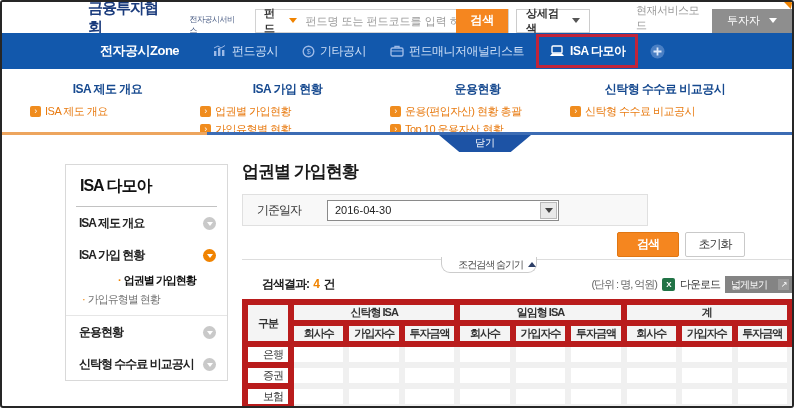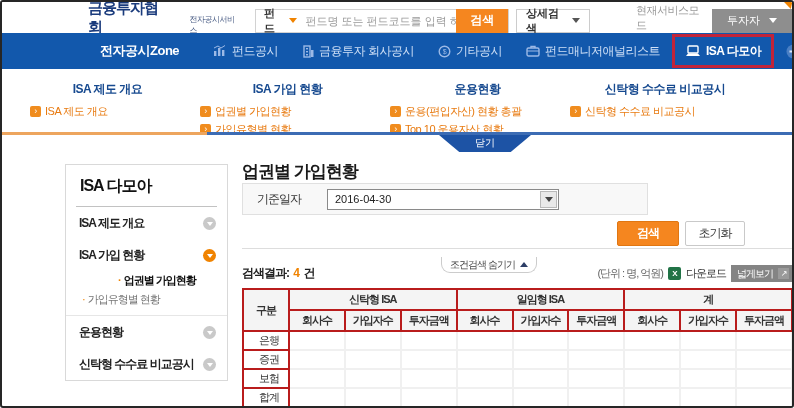--- a/index.html
+++ b/index.html
@@ -57,42 +57,42 @@
   .sb-chev i { width:0; height:0; border-left:3px solid transparent; border-right:3px solid transparent; border-top:4px solid #fff; margin-top:1px; }
   .sb-sub { padding:0 0 6px 16px; }
   .sb-sub-item { font-size:11px; color:#777; padding:2px 0; cursor:pointer; letter-spacing:-1px; }
   .sb-sub-item.on { color:#111; font-weight:bold;margin-left:36px; }
   .sb-sub-item .dot { color:#f08300; margin-right:3px; }
   .sb-sub-item.on .dot { color:#f08300; }
 
   
   .main { position:absolute; top:158px; left:240px; width:551px; }
   .main-title { font-size:17px; font-weight:bold; color:#1a1a1a; letter-spacing:-1px; }
-  .form-box { width:406px; height:32px; border:1px solid #e0e0e0; background:#f8f8f8; display:flex; align-items:center; }
+  .form-box { margin-top:11px; width:406px; height:32px; border:1px solid #e0e0e0; background:#f8f8f8; display:flex; align-items:center; }
   .form-label { font-size:12px; color:#333; padding-left:14px; width:84px; letter-spacing:-1px; }
   .date-select { width:232px; height:21px; background:#fff; border:1px solid #8a8a8a; display:flex; align-items:center; justify-content:space-between; font-size:11px; color:#222; padding-left:7px; cursor:pointer; }
   .sel-arrow { width:17px; height:17px; margin-right:1px; background:#e9e9e9; border:1px solid #b9b9b9; display:flex; align-items:center; justify-content:center; }
   .sel-arrow i { width:0; height:0; border-left:4px solid transparent; border-right:4px solid transparent; border-top:5px solid #444; }
   .btn-row { margin-top:4px; height:30px; display:flex; justify-content:flex-end; align-items:center; gap:6px; padding-right:48px; border-bottom:1px solid #ddd; }
   .btn-orange { width:62px; height:25px; background:#f5861f; border:1px solid #e07612; border-radius:2px; color:#fff; font-size:12px; font-weight:bold; cursor:pointer; font-family:inherit; letter-spacing:-1px; }
   .btn-white { width:60px; height:25px; background:#fff; border:1px solid #c9c9c9; border-radius:2px; color:#333; font-size:12px; cursor:pointer; font-family:inherit; letter-spacing:-1px; }
-  .toggle-tab { position:absolute; top:97px; left:199px; width:96px; height:16px; background:#fff; border:1px solid #ccc; border-top:none; border-radius:0 0 9px 9px; display:flex; align-items:center; justify-content:center; gap:5px; font-size:10px; color:#444; cursor:pointer; letter-spacing:-1px; }
+  .toggle-tab { position:absolute; top:97px; left:199px; width:96px; height:16px; background:#fff; border:1px solid #ccc; border-top:none; border-radius:0 0 9px 9px; display:flex; align-items:center; justify-content:flex-end; gap:5px; font-size:10px; color:#444; cursor:pointer; letter-spacing:-1px; }
   .caret-up { width:0; height:0; border-left:4px solid transparent; border-right:4px solid transparent; border-bottom:5px solid #2c3e66; }
   .result-row { margin-top:16px; display:flex; justify-content:space-between; align-items:center; }
-  .result-left { font-size:12px; font-weight:bold; color:#222; letter-spacing:-1px; }
+  .result-left { font-size:12px; font-weight:bold; color:#222; letter-spacing:-1px;margin-left:20px; }
   .result-count { color:#f08300; padding:0 2px; }
   .result-right { display:flex; align-items:center; gap:5px; font-size:11px; color:#666; letter-spacing:-1px; }
   .excel-ico { width:13px; height:13px; background:#217346; border-radius:2px; color:#fff; font-size:8px; font-weight:bold; text-align:center; line-height:13px; }
   .dl-label { color:#333; cursor:pointer; }
-  .btn-wide { display:flex; align-items:center; gap:5px; background:#848484; color:#fff; font-size:10px; height:17px; padding:0 4px 0 6px; cursor:pointer; letter-spacing:-1px; }
+  .btn-wide { display:flex; align-items:center; gap:11px; background:#848484; color:#fff; font-size:10px; height:17px; padding:0 4px 0 6px; cursor:pointer; letter-spacing:-1px; }
   .wide-arrow { background:#9a9a9a; width:11px; height:11px; font-size:8px; line-height:11px; text-align:center; }
 
   
   table { margin-top:6px; width:551px; border-collapse:collapse; table-layout:fixed; }
-  th, td { border:2px solid #b91c1c; font-size:11px; }
+  th, td { border:6px solid #b91c1c; font-size:11px; }
   thead th { background:#f4f4f4; color:#333; font-weight:bold; height:21px; letter-spacing:-1px; }
   tbody th { background:#fff; font-weight:normal; color:#333; text-align:left; padding-left:15px; height:19px; letter-spacing:-1px; }
   tbody td { border-color:#f0f0f0; }
   td.gb, th.gb { border-left-color:#e2e2e2; }
   col.c0 { width:46px; }
 </style>
 </head>
 <body>
 
 <div id="page">
@@ -132,32 +132,20 @@
         <div class="nav-item">
           <span class="ic">
             <svg width="14" height="12" viewBox="0 0 14 12">
               <rect x="1" y="6" width="2.4" height="5" fill="#9cb9e6"></rect>
               <rect x="5" y="3" width="2.4" height="8" fill="#9cb9e6"></rect>
               <rect x="9" y="5" width="2.4" height="6" fill="#9cb9e6"></rect>
               <path d="M1 3 5 1l3 2 4-2.5" stroke="#9cb9e6" fill="none"></path>
             </svg>
           </span>
           <span>펀드공시</span>
-        </div>
-        <div class="nav-item">
-          <span class="ic">
-            <svg width="12" height="13" viewBox="0 0 12 13">
-              <rect x="2" y="1" width="6" height="11" fill="none" stroke="#9cb9e6" stroke-width="1.4"></rect>
-              <rect x="9" y="5" width="2.5" height="7" fill="#9cb9e6"></rect>
-              <rect x="4" y="3" width="2" height="1.4" fill="#9cb9e6"></rect>
-              <rect x="4" y="6" width="2" height="1.4" fill="#9cb9e6"></rect>
-              <rect x="4" y="9" width="2" height="1.4" fill="#9cb9e6"></rect>
-            </svg>
-          </span>
-          <span>금융투자 회사공시</span>
         </div>
         <div class="nav-item">
           <span class="ic">
             <svg width="13" height="13" viewBox="0 0 13 13">
               <circle cx="6.5" cy="6.5" r="5.3" fill="none" stroke="#9cb9e6" stroke-width="1.4"></circle>
               <text x="6.5" y="9" font-size="7" text-anchor="middle" fill="#9cb9e6" font-family="sans-serif">$</text>
             </svg>
           </span>
           <span>기타공시</span>
         </div>

